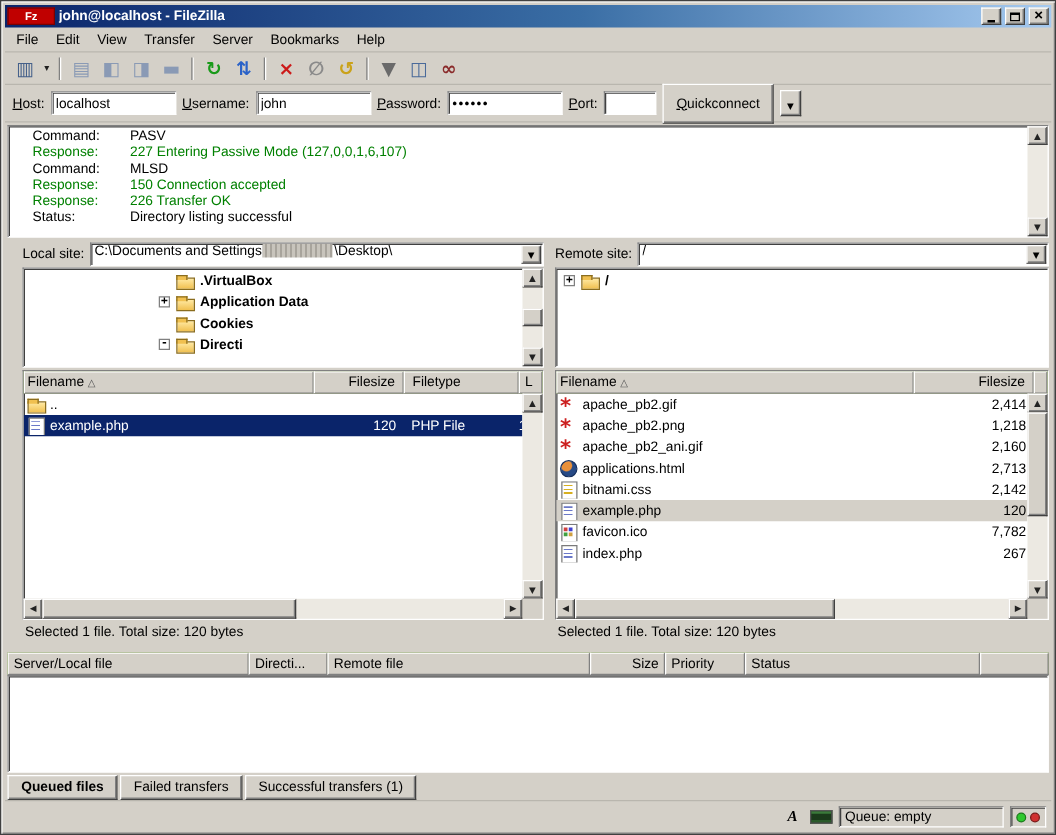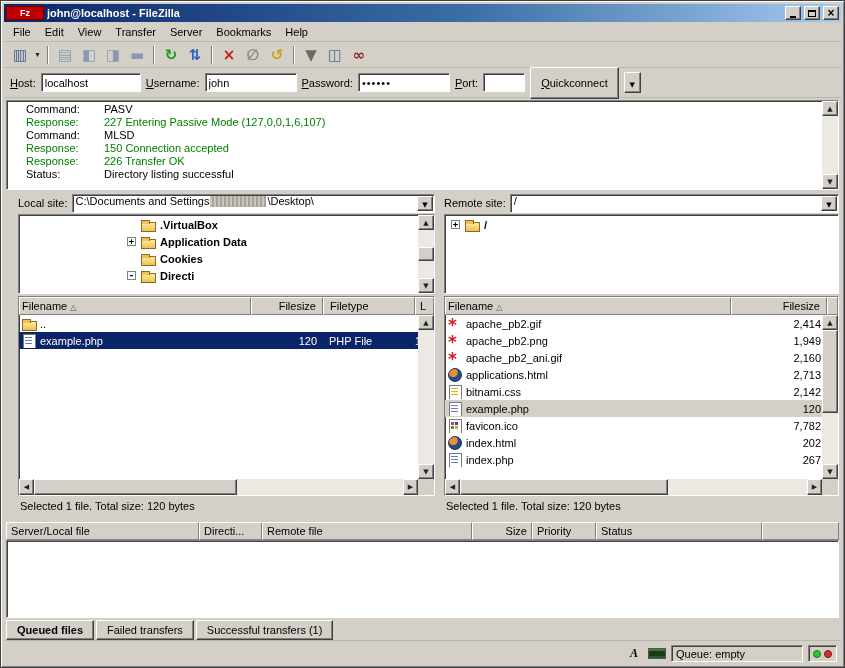--- a/index.html
+++ b/index.html
@@ -113,21 +113,21 @@
     background:repeating-linear-gradient(#d8b020 0 1px, transparent 1px 3px); }
   .ficon-ico::after { content:""; position:absolute; left:4px; top:3px; width:3px; height:3px;
     background:#d04040; box-shadow:4px 0 0 #4040d0, 0 4px 0 #40a040, 4px 4px 0 #d0a040; }
   .ficon-image::before { content:"*"; position:absolute; left:1px; top:-2px; font:bold 17px "DejaVu Sans",sans-serif; color:#cc2020; }
   .ficon-html::before { content:""; position:absolute; left:1px; top:0; width:12px; height:12px; border-radius:50%;
     background:radial-gradient(circle at 35% 30%, #e8903a 0 4px, #274a86 5px); border:1px solid #16305e; }
 
   
   .h-splitter { height:6px; flex:none; }
   .queue { height:118px; flex:none; display:flex; flex-direction:column; margin:0 2px; }
-  .q0{width:193px} .q1{width:63px} .q2{width:210px} .q3{width:60px; justify-content:flex-end} .q4{width:64px} .q5{width:166px}
+  .q0{width:193px} .q1{width:63px} .q2{width:210px} .q3{width:60px; justify-content:flex-end} .q4{width:64px} .q5{width:188px}
   .queue-body { flex:1; background:#fff; }
   .queue-tabs { height:22px; flex:none; display:flex; gap:2px; padding-top:2px; }
   .tab { padding:3px 10px; cursor:default; }
   .tab.active { font-weight:bold; }
 
   
   .statusbar { height:24px; flex:none; display:flex; align-items:center; justify-content:flex-end; gap:5px; padding:2px 4px 0; border-top:1px solid #b9b6ae; }
   .sb-icon { width:18px; height:15px; display:flex; align-items:center; justify-content:center; flex:none; }
   .sb-a { font-style:italic; font-weight:bold; font-family:"Liberation Serif",serif; font-size:12px; }
   .sb-enc { width:18px; height:11px; background:#1a3a1a; border:1px solid #555;
@@ -405,21 +405,21 @@
                 </span>
                 <span class="cell c-size">2,414</span>
                 <span class="cell c-fill"></span>
               </div>
 
               <div class="lv-row">
                 <span class="cell c-name">
                   <span class="ficon ficon-image"></span>
                   <span>apache_pb2.png</span>
                 </span>
-                <span class="cell c-size">1,949</span>
+                <span class="cell c-size">1,218</span>
                 <span class="cell c-fill"></span>
               </div>
 
               <div class="lv-row">
                 <span class="cell c-name">
                   <span class="ficon ficon-image"></span>
                   <span>apache_pb2_ani.gif</span>
                 </span>
                 <span class="cell c-size">2,160</span>
                 <span class="cell c-fill"></span>
@@ -454,28 +454,20 @@
 
               <div class="lv-row">
                 <span class="cell c-name">
                   <span class="ficon ficon-ico"></span>
                   <span>favicon.ico</span>
                 </span>
                 <span class="cell c-size">7,782</span>
                 <span class="cell c-fill"></span>
               </div>
 
-              <div class="lv-row">
-                <span class="cell c-name">
-                  <span class="ficon ficon-html"></span>
-                  <span>index.html</span>
-                </span>
-                <span class="cell c-size">202</span>
-                <span class="cell c-fill"></span>
-              </div>
 
               <div class="lv-row">
                 <span class="cell c-name">
                   <span class="ficon ficon-php"></span>
                   <span>index.php</span>
                 </span>
                 <span class="cell c-size">267</span>
                 <span class="cell c-fill"></span>
               </div>
             </div>

